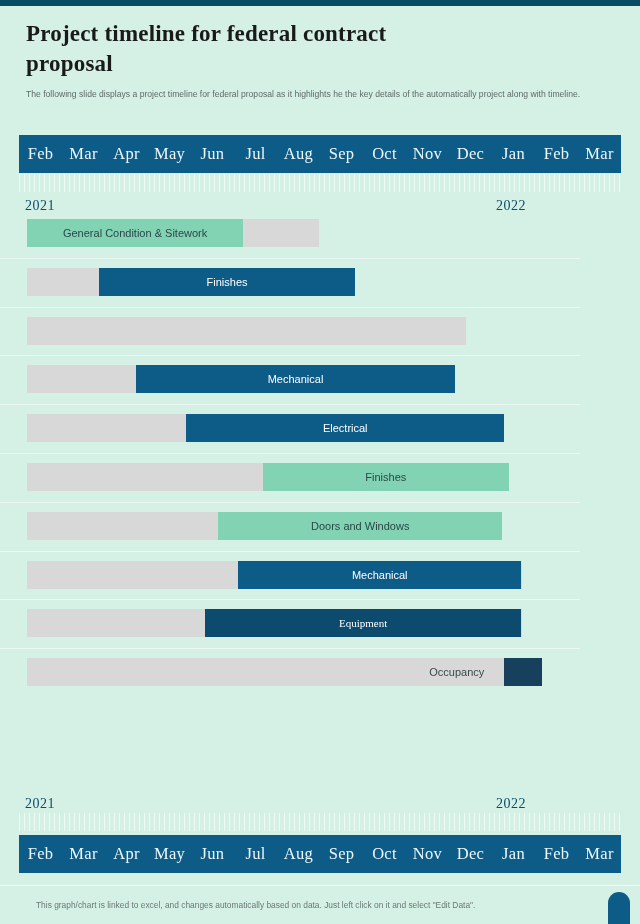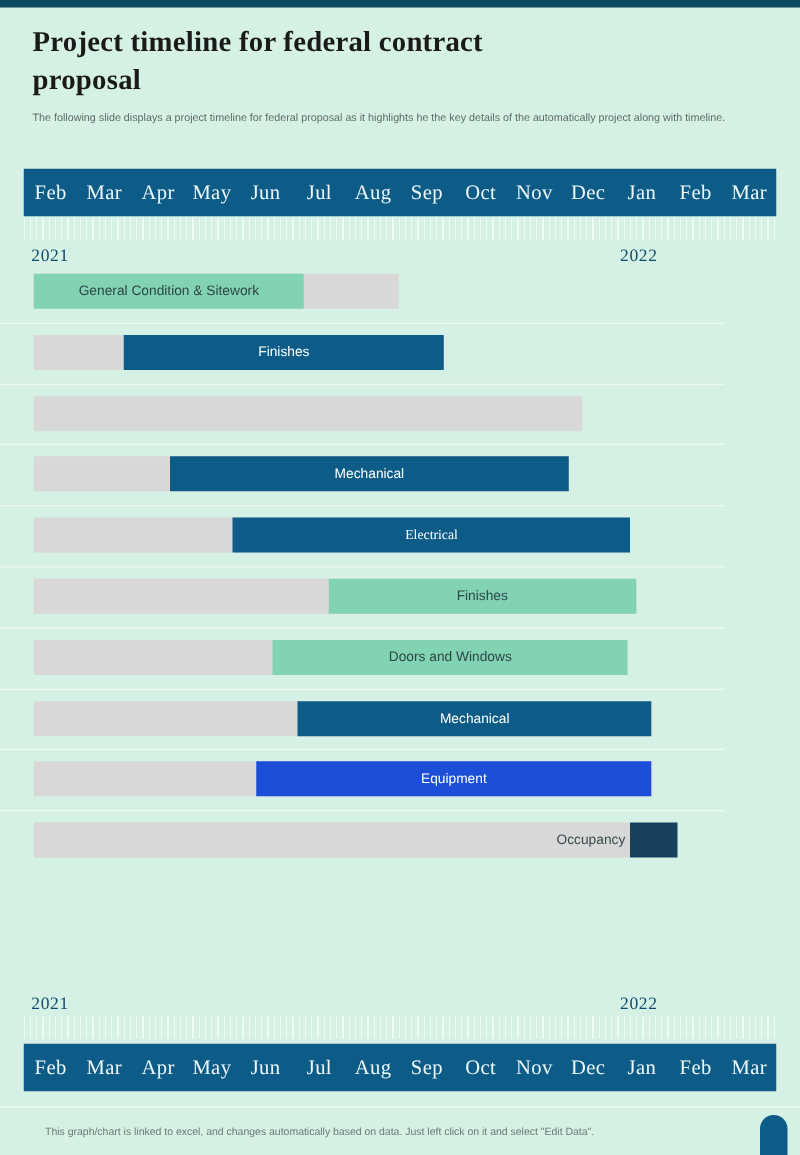--- a/index.html
+++ b/index.html
@@ -91,26 +91,26 @@
   }
   .bar{
     position:absolute;top:9px;height:28px;
     display:flex;align-items:center;justify-content:center;
     font-size:11px;color:#ffffff;
     white-space:nowrap;
   }
   .bar.blue{background:#0d5b87;}
   .bar.navy{background:#17405c;}
   .bar.mint{background:#82d2b4;color:#2d4747;}
-  .bar.green{background:#1d4ed8;color:#ffffff;}
+  .bar.green{background:#0c4a6e;color:#ffffff;font-family:Liberation Serif, serif;}
   .label-on-track{
     position:absolute;top:9px;height:28px;
     display:flex;align-items:center;justify-content:flex-end;
     font-size:11px;color:#3b4a4a;white-space:nowrap;
-    padding-right:4px;box-sizing:border-box;
+    padding-right:20px;box-sizing:border-box;
   }
   
   .month-band.bottom{top:829px;}
   
   .footer{
     position:absolute;left:0;top:879px;width:640px;height:45px;
     border-top:1px solid rgba(255,255,255,.7);
   }
   .footer-text{
     position:absolute;left:36px;top:14px;
@@ -164,21 +164,21 @@
       </div>
       <div class="row">
         <div class="track" style="left: 27px; width: 439.3px;"></div>
       </div>
       <div class="row">
         <div class="track" style="left: 27px; width: 428.375px;"></div>
         <div class="bar blue" style="left: 135.675px; width: 319.7px;">Mechanical</div>
       </div>
       <div class="row">
         <div class="track" style="left: 27px; width: 477.25px;"></div>
-        <div class="bar blue" style="left: 186.275px; width: 317.975px; font-family: Liberation Serif, serif;">Electrical</div>
+        <div class="bar blue" style="left: 186.275px; width: 317.975px;">Electrical</div>
       </div>
       <div class="row">
         <div class="track" style="left: 27px; width: 481.85px;"></div>
         <div class="bar mint" style="left: 262.75px; width: 246.1px;">Finishes</div>
       </div>
       <div class="row">
         <div class="track" style="left: 27px; width: 474.95px;"></div>
         <div class="bar mint" style="left: 218.475px; width: 283.475px;">Doors and Windows</div>
       </div>
       <div class="row">

